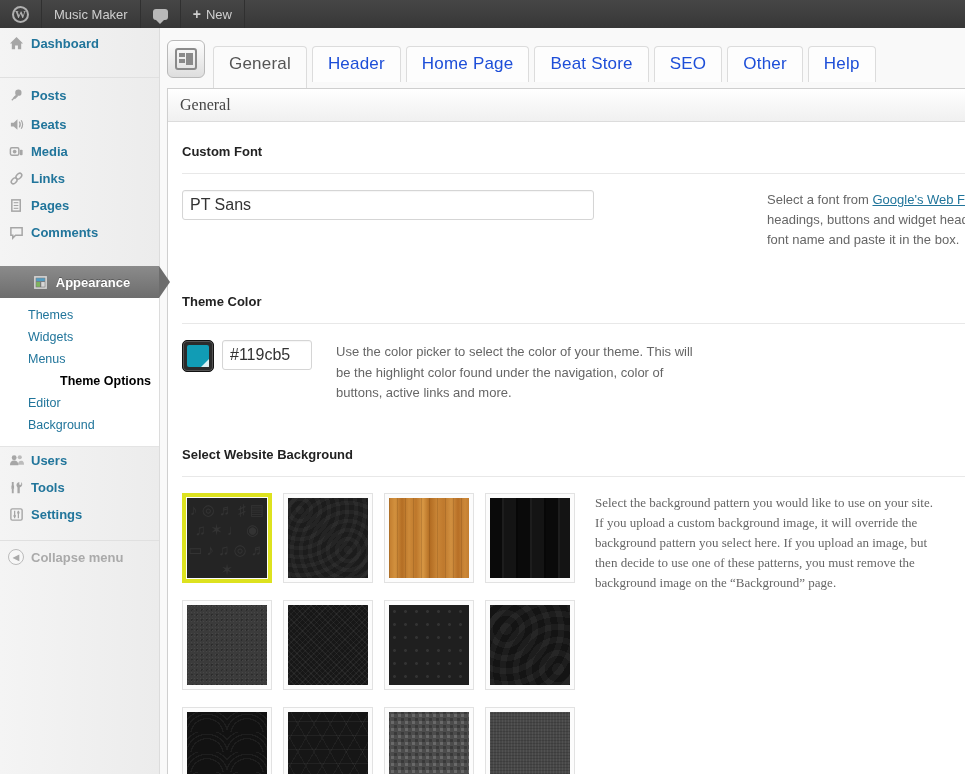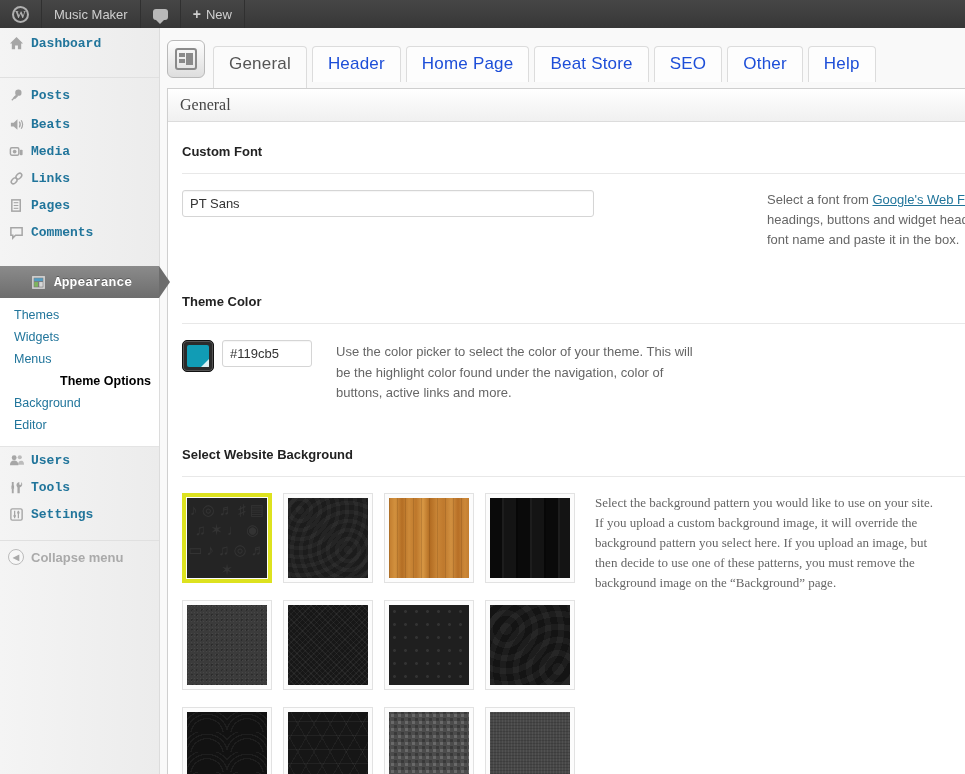--- a/index.html
+++ b/index.html
@@ -26,36 +26,36 @@
   .ab-plus { font-weight:bold; margin-right:5px; color:#cfcfcf; font-size:14px; }
   
   .wrap { display:flex; height:746px; }
   
   .sidebar {
     width:160px; flex:0 0 160px; background:linear-gradient(to right,#f4f4f4,#ececec);
     border-right:1px solid #dcdcdc; position:relative; z-index:10; padding-top:2px;
   }
   .menu-item {
     display:flex; align-items:center; gap:7px; padding:6px 4px 6px 8px;
-    font-weight:bold; color:#21759b; cursor:pointer; position:relative; height:27px;font-family:Liberation Mono, monospace;
+    font-weight:bold; color:#21759b; cursor:pointer; position:relative; height:27px;
   }
   .group-start { border-top:1px solid #e0e0e0; margin-top:20px; padding-top:7px; height:34px; }
   .menu-item .mi-icon { width:16px; display:flex; justify-content:center; opacity:.85; }
   .menu-item.active {
     background:linear-gradient(#8b8b8b,#6d6d6d); color:#fff;
     text-shadow:0 -1px 0 rgba(0,0,0,.3); margin-top:20px; padding-top:7px; height:32px;
     border-top:none;
     justify-content:center;
   }
   .menu-item.active::after {
     content:""; position:absolute; right:-11px; top:50%; margin-top:-16px;
     border:16px solid transparent; border-right-width:0; border-left:11px solid #6d6d6d;
   }
   .submenu { background:#fff; padding:6px 0 10px 0; border-bottom:1px solid #e4e4e4; }
-  .submenu-item { padding:4px 8px 4px 14px; font-size:12.5px; color:#21759b; cursor:pointer; }
+  .submenu-item { padding:4px 8px 4px 28px; font-size:12.5px; color:#21759b; cursor:pointer; }
   .submenu-item.current { color:#000; font-weight:bold;text-align:right; }
   .collapse-menu { display:flex; align-items:center; gap:7px; padding:8px; margin-top:12px;
     border-top:1px solid #e0e0e0; color:#aaa; font-weight:bold; cursor:pointer; }
   .collapse-circle { width:16px; height:16px; border-radius:50%; border:1px solid #bbb;
     display:flex; align-items:center; justify-content:center; color:#aaa; font-size:8px; background:#f7f7f7; }
   
   .content { flex:1; padding:12px 19px 0 7px; position:relative; }
   .tab-row { display:flex; align-items:flex-end; margin-bottom:0; height:42px; }
   .panel-icon-box {
     width:38px; height:38px; border:1px solid #b9b9b9; border-radius:6px;
@@ -72,21 +72,21 @@
   .panel-header {
     font-family:"Liberation Serif", serif; font-size:16px; color:#464646;
     padding:7px 12px; background:linear-gradient(#ffffff,#f0f0f0);
     border-bottom:1px solid #dcdcdc;
   }
   .section { padding:16px 14px 4px; }
   .section-label { font-size:13px; font-weight:bold; color:#222; margin:6px 0 14px; }
   .sep { border:none; border-top:1px solid #e8e8e8; margin:0 0 16px; }
   .form-row { display:flex; align-items:flex-start; margin-bottom:18px; }
   input.text-input {
-    font-family:"Liberation Sans",sans-serif; font-size:13px; color:#333;
+    font-family:"Liberation Sans",sans-serif; font-size:16px; color:#333;
     border:1px solid #d5d5d5; border-radius:3px; padding:5px 7px; background:#fff;
     box-shadow:inset 0 1px 1px rgba(0,0,0,.04);
   }
   .font-input { width:412px; }
   .color-input { width:90px; margin-left:8px; }
   .desc { font-size:13px; color:#666; line-height:1.55; }
   .desc-right { width:348px; margin-left:173px; }
   .desc-color { width:370px; margin-left:24px; margin-top:2px; }
   .desc-bg { width:348px; margin-left:20px;font-family:Liberation Serif, serif; }
   .desc a { color:#21759b; text-decoration:underline; cursor:pointer; }
@@ -237,22 +237,22 @@
               <rect x="8.8" y="7.5" width="3.7" height="5" fill="#e8e8e8"></rect>
             </svg>
           </span>
           <span class="mi-label">Appearance</span>
         </div>
         <div class="submenu">
           <div class="submenu-item">Themes</div>
           <div class="submenu-item">Widgets</div>
           <div class="submenu-item">Menus</div>
           <div class="submenu-item current">Theme Options</div>
+          <div class="submenu-item">Editor</div>
           <div class="submenu-item">Background</div>
-          <div class="submenu-item">Editor</div>
         </div>
         <div class="menu-item">
           <span class="mi-icon">
             <svg width="15" height="15" viewBox="0 0 16 16">
               <circle cx="5.5" cy="5" r="2.6" fill="#999"></circle>
               <path d="M1 13 q0 -5 4.5 -5 q4.5 0 4.5 5 Z" fill="#999"></path>
               <circle cx="11.5" cy="4.5" r="2.2" fill="#999" opacity=".7"></circle>
               <path d="M9.5 12.5 q.3 -4.5 4 -4.2 q2.5 .3 2.5 4.2 Z" fill="#999" opacity=".7"></path>
             </svg>
           </span>

